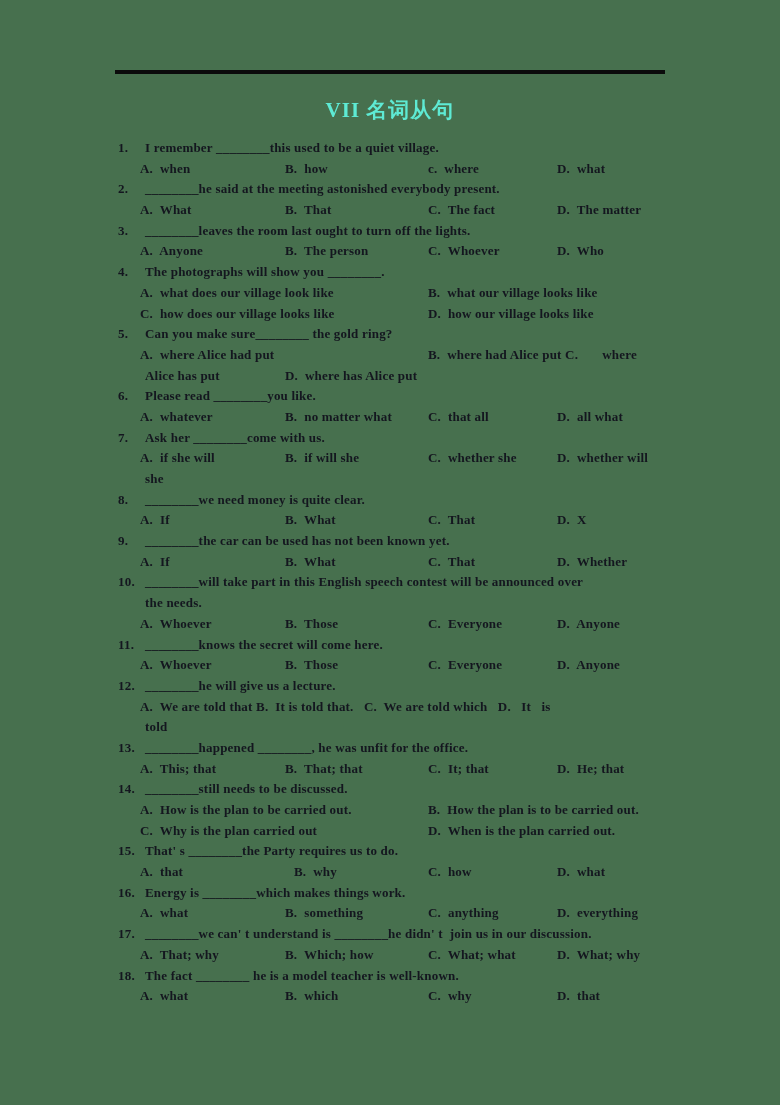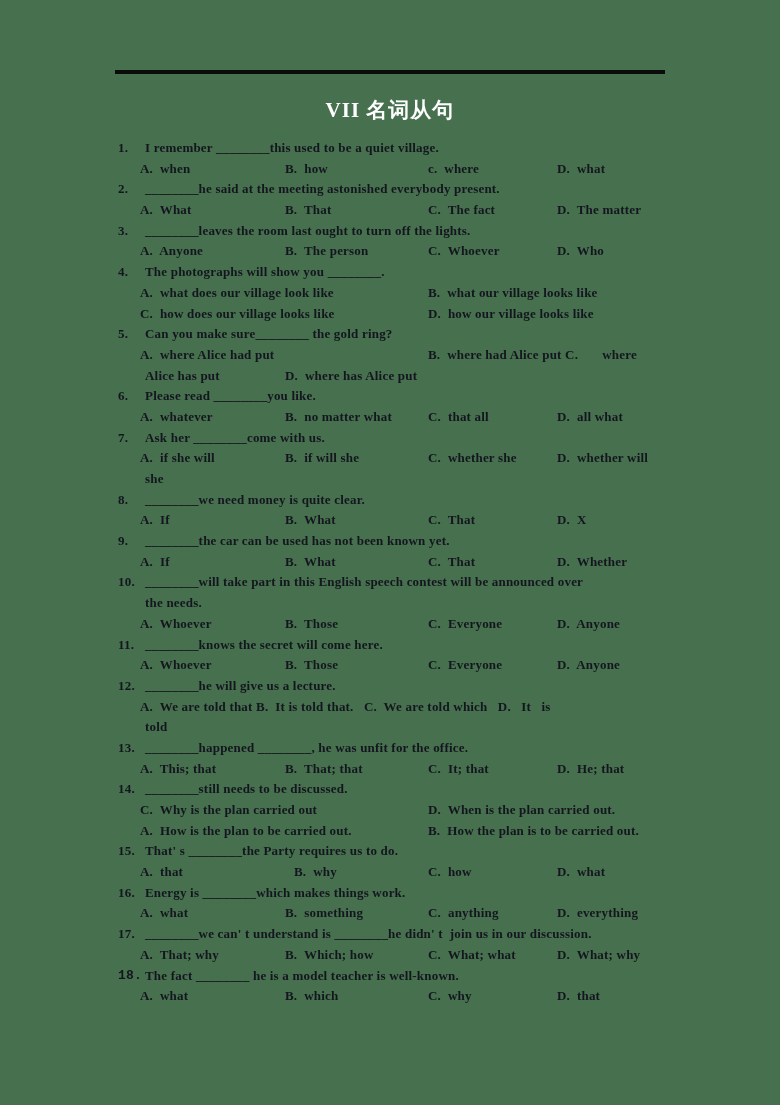--- a/index.html
+++ b/index.html
@@ -35,21 +35,21 @@
     font-size:13px;
     letter-spacing:0.2px;
     line-height:18px;
   }
 </style>
 </head>
 <body style="background: rgb(71, 112, 78); color: rgb(20, 22, 31);">
 
 <div class="rule" style="background: rgb(11, 11, 11);"></div>
 
-<div class="title" style="color: #ffffff;">VII 名词从句</div>
+<div class="title" style="color: #5eead4;">VII 名词从句</div>
 
 <div class="content">
     <div class="row">
       <span class="cell" style="left: 0px;">1.</span>
       <span class="cell" style="left: 27px;">I remember ________this used to be a quiet village.</span>
     </div>
     <div class="row">
       <span class="cell" style="left: 22px;">A.  when</span>
       <span class="cell" style="left: 167px;">B.  how</span>
       <span class="cell" style="left: 310px;">c.  where</span>
@@ -183,26 +183,26 @@
       <span class="cell" style="left: 22px;">A.  This; that</span>
       <span class="cell" style="left: 167px;">B.  That; that</span>
       <span class="cell" style="left: 310px;">C.  It; that</span>
       <span class="cell" style="left: 439px;">D.  He; that</span>
     </div>
     <div class="row">
       <span class="cell" style="left: 0px;">14.</span>
       <span class="cell" style="left: 27px;">________still needs to be discussed.</span>
     </div>
     <div class="row">
+      <span class="cell" style="left: 22px;">A.  How is the plan to be carried out.</span>
+      <span class="cell" style="left: 310px;">B.  How the plan is to be carried out.</span>
+    </div>
+    <div class="row">
       <span class="cell" style="left: 22px;">C.  Why is the plan carried out</span>
       <span class="cell" style="left: 310px;">D.  When is the plan carried out.</span>
-    </div>
-    <div class="row">
-      <span class="cell" style="left: 22px;">A.  How is the plan to be carried out.</span>
-      <span class="cell" style="left: 310px;">B.  How the plan is to be carried out.</span>
     </div>
     <div class="row">
       <span class="cell" style="left: 0px;">15.</span>
       <span class="cell" style="left: 27px;">That' s ________the Party requires us to do.</span>
     </div>
     <div class="row">
       <span class="cell" style="left: 22px;">A.  that</span>
       <span class="cell" style="left: 176px;">B.  why</span>
       <span class="cell" style="left: 310px;">C.  how</span>
       <span class="cell" style="left: 439px;">D.  what</span>
@@ -221,21 +221,21 @@
       <span class="cell" style="left: 0px;">17.</span>
       <span class="cell" style="left: 27px;">________we can' t understand is ________he didn' t  join us in our discussion.</span>
     </div>
     <div class="row">
       <span class="cell" style="left: 22px;">A.  That; why</span>
       <span class="cell" style="left: 167px;">B.  Which; how</span>
       <span class="cell" style="left: 310px;">C.  What; what</span>
       <span class="cell" style="left: 439px;">D.  What; why</span>
     </div>
     <div class="row">
-      <span class="cell" style="left: 0px; font-family: Liberation Mono, monospace;">18.</span>
+      <span class="cell" style="left: 0px;">18.</span>
       <span class="cell" style="left: 27px;">The fact ________ he is a model teacher is well-known.</span>
     </div>
     <div class="row">
       <span class="cell" style="left: 22px;">A.  what</span>
       <span class="cell" style="left: 167px;">B.  which</span>
       <span class="cell" style="left: 310px;">C.  why</span>
       <span class="cell" style="left: 439px;">D.  that</span>
     </div>
   </div>
 

